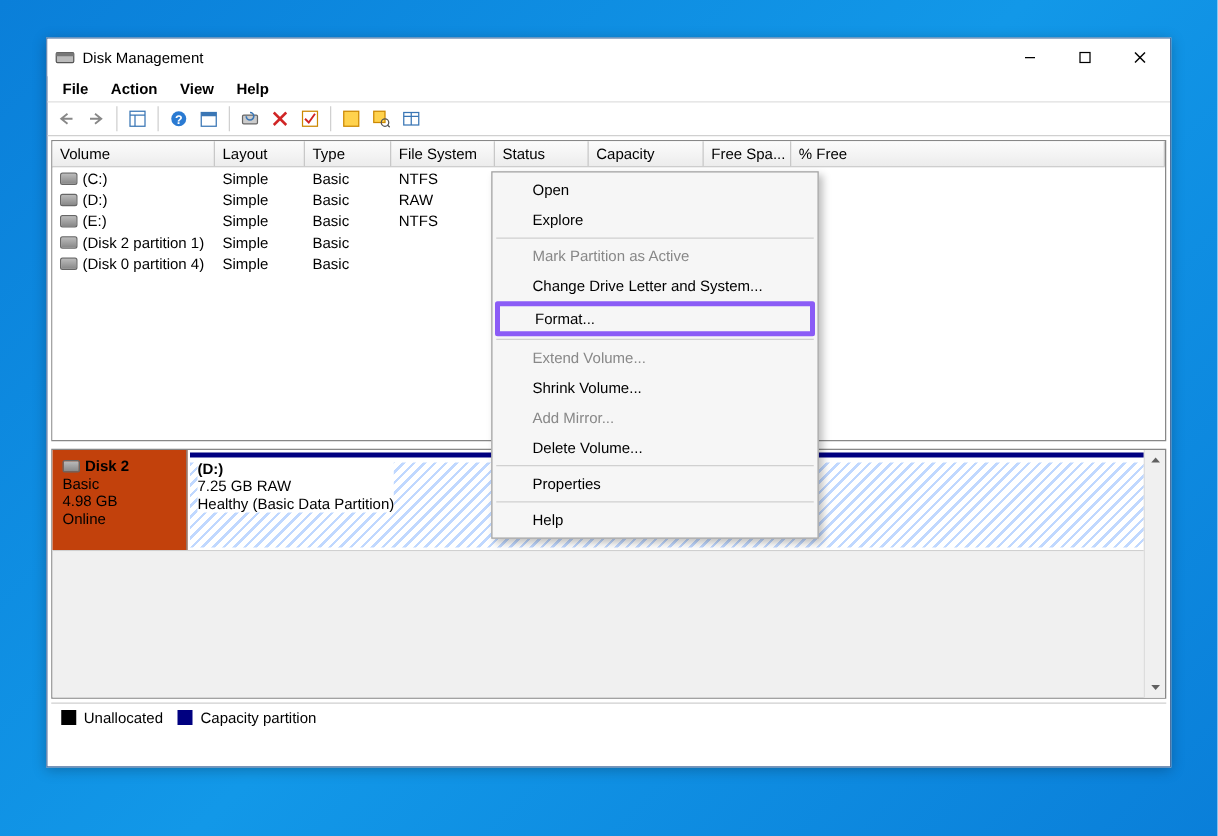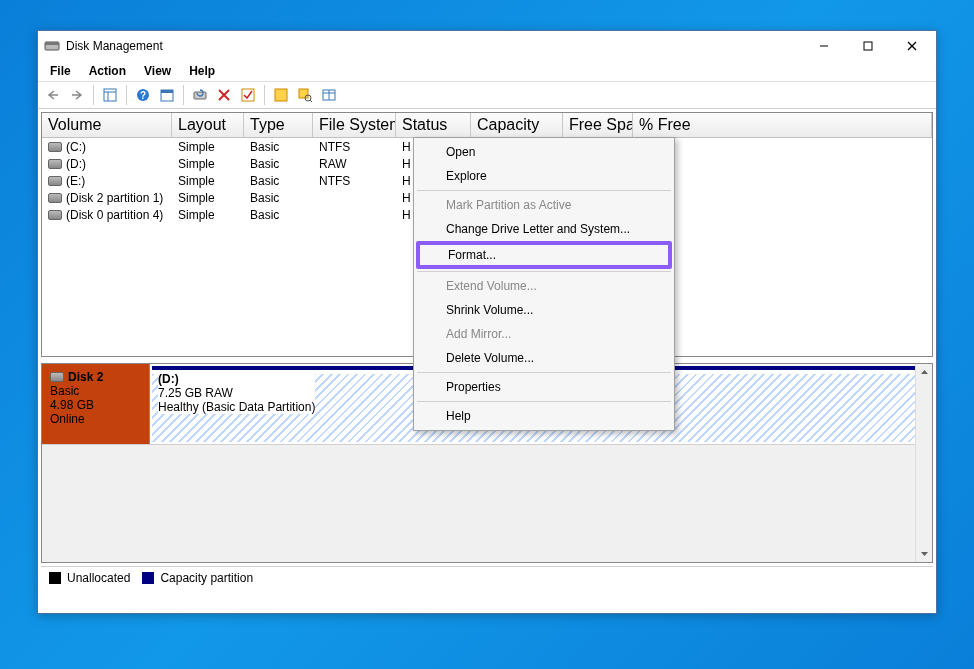--- a/index.html
+++ b/index.html
@@ -28,21 +28,21 @@
   .titlebar .icon { width:16px; height:16px; margin-right:6px; display:flex; align-items:center; justify-content:center;}
   .titlebar .title { flex:1; font-size:12px; }
   .winbtn { width:44px; height:28px; display:flex; align-items:center; justify-content:center; }
   .menubar { height:20px; display:flex; gap:2px; padding:0 4px; align-items:center; border-bottom:0;font-weight:bold; }
   .menubar .mi { padding:2px 8px; }
   .toolbar { height:28px; border-top:1px solid #e0e0e0; border-bottom:1px solid #d0d0d0; display:flex; align-items:center; padding:0 4px; gap:2px;}
   .tb { width:22px; height:22px; display:flex; align-items:center;justify-content:center; border:1px solid transparent;}
   .sep { width:1px; height:20px; background:#d0d0d0; margin:0 3px;}
   .table-wrap { border:1px solid #888; margin:3px; }
   .table-header { display:flex; background:linear-gradient(#fcfcfc,#ececec); border-bottom:1px solid #c0c0c0; }
-  .th { padding:3px 6px; border-right:1px solid #c8c8c8; font-size:16px; white-space:nowrap; overflow:hidden;}
+  .th { padding:3px 6px; border-right:1px solid #c8c8c8; font-size:12px; white-space:nowrap; overflow:hidden;}
   .th.volume{width:130px;} .th.layout{width:72px;} .th.type{width:69px;} .th.fs{width:83px;} .th.status{width:75px;} .th.cap{width:92px;} .th.free{width:70px;} .th.pct{flex:1;width:86px;}
   .table-body { height:218px; background:#fff; overflow:hidden;}
   .tr { display:flex; height:17px; align-items:center;}
   .td { padding:0 6px; font-size:12px; white-space:nowrap; overflow:hidden;}
   .td.volume{width:130px;display:flex;align-items:center;gap:4px;} .td.layout{width:72px;} .td.type{width:69px;} .td.fs{width:83px;} .td.status{width:75px;} .td.cap{width:92px;} .td.free{width:70px;} .td.pct{width:86px;}
   .disk-icon { width:14px; height:10px; background:linear-gradient(#bbb,#888); border-radius:2px; border:1px solid #666; position:relative; flex-shrink:0;}
   .disks-wrap { margin:3px; border:1px solid #888; height:200px; display:flex; flex-direction:column; background:#f0f0f0; position:relative;}
   .disk-row { display:flex; background:#fff; border-bottom:1px solid #d0d0d0;}
   .disk-info { width:108px; padding:6px 8px; border-right:1px solid #888; background:#c2410c;}
   .disk-info .name {font-weight:bold; display:flex; align-items:center; gap:4px;}
@@ -52,21 +52,21 @@
   .part-inner{position:relative;z-index:1;background:#fff;display:inline-block;padding:0;}
   .part .pname{font-weight:bold;}
   .scroll-spacer { flex:1; background:#f0f0f0;}
   .vsb{position:absolute; right:0; top:0; bottom:0; width:17px; background:#f0f0f0;border-left:1px solid #ddd; display:flex;flex-direction:column;}
   .vsb .arrow{height:17px;display:flex;align-items:center;justify-content:center;background:#f0f0f0;}
   .vsb .track{flex:1;background:#f0f0f0;}
   .legend { height:22px; border-top:1px solid #d0d0d0; display:flex; align-items:center; padding:0 8px; gap:6px; background:#fff; margin:0 3px 3px 3px;}
   .sw { width:12px; height:12px; display:inline-block;}
   .ctx-menu {
     position:absolute;
-    left:375px; top:106px;
+    left:355px; top:106px;
     width:262px;
     background:#f6f6f6;
     border:1px solid #a0a0a0;
     box-shadow:3px 3px 6px rgba(0,0,0,.25);
     padding:2px;
     z-index:50;
   }
   .ctx-menu .ci{ padding:5px 30px 5px 30px; font-size:12px; color:#000; }
   .ctx-menu .ci.disabled{ color:#888; }
   .ctx-menu hr{ border:none; border-top:1px solid #d0d0d0; margin:2px 1px;}

